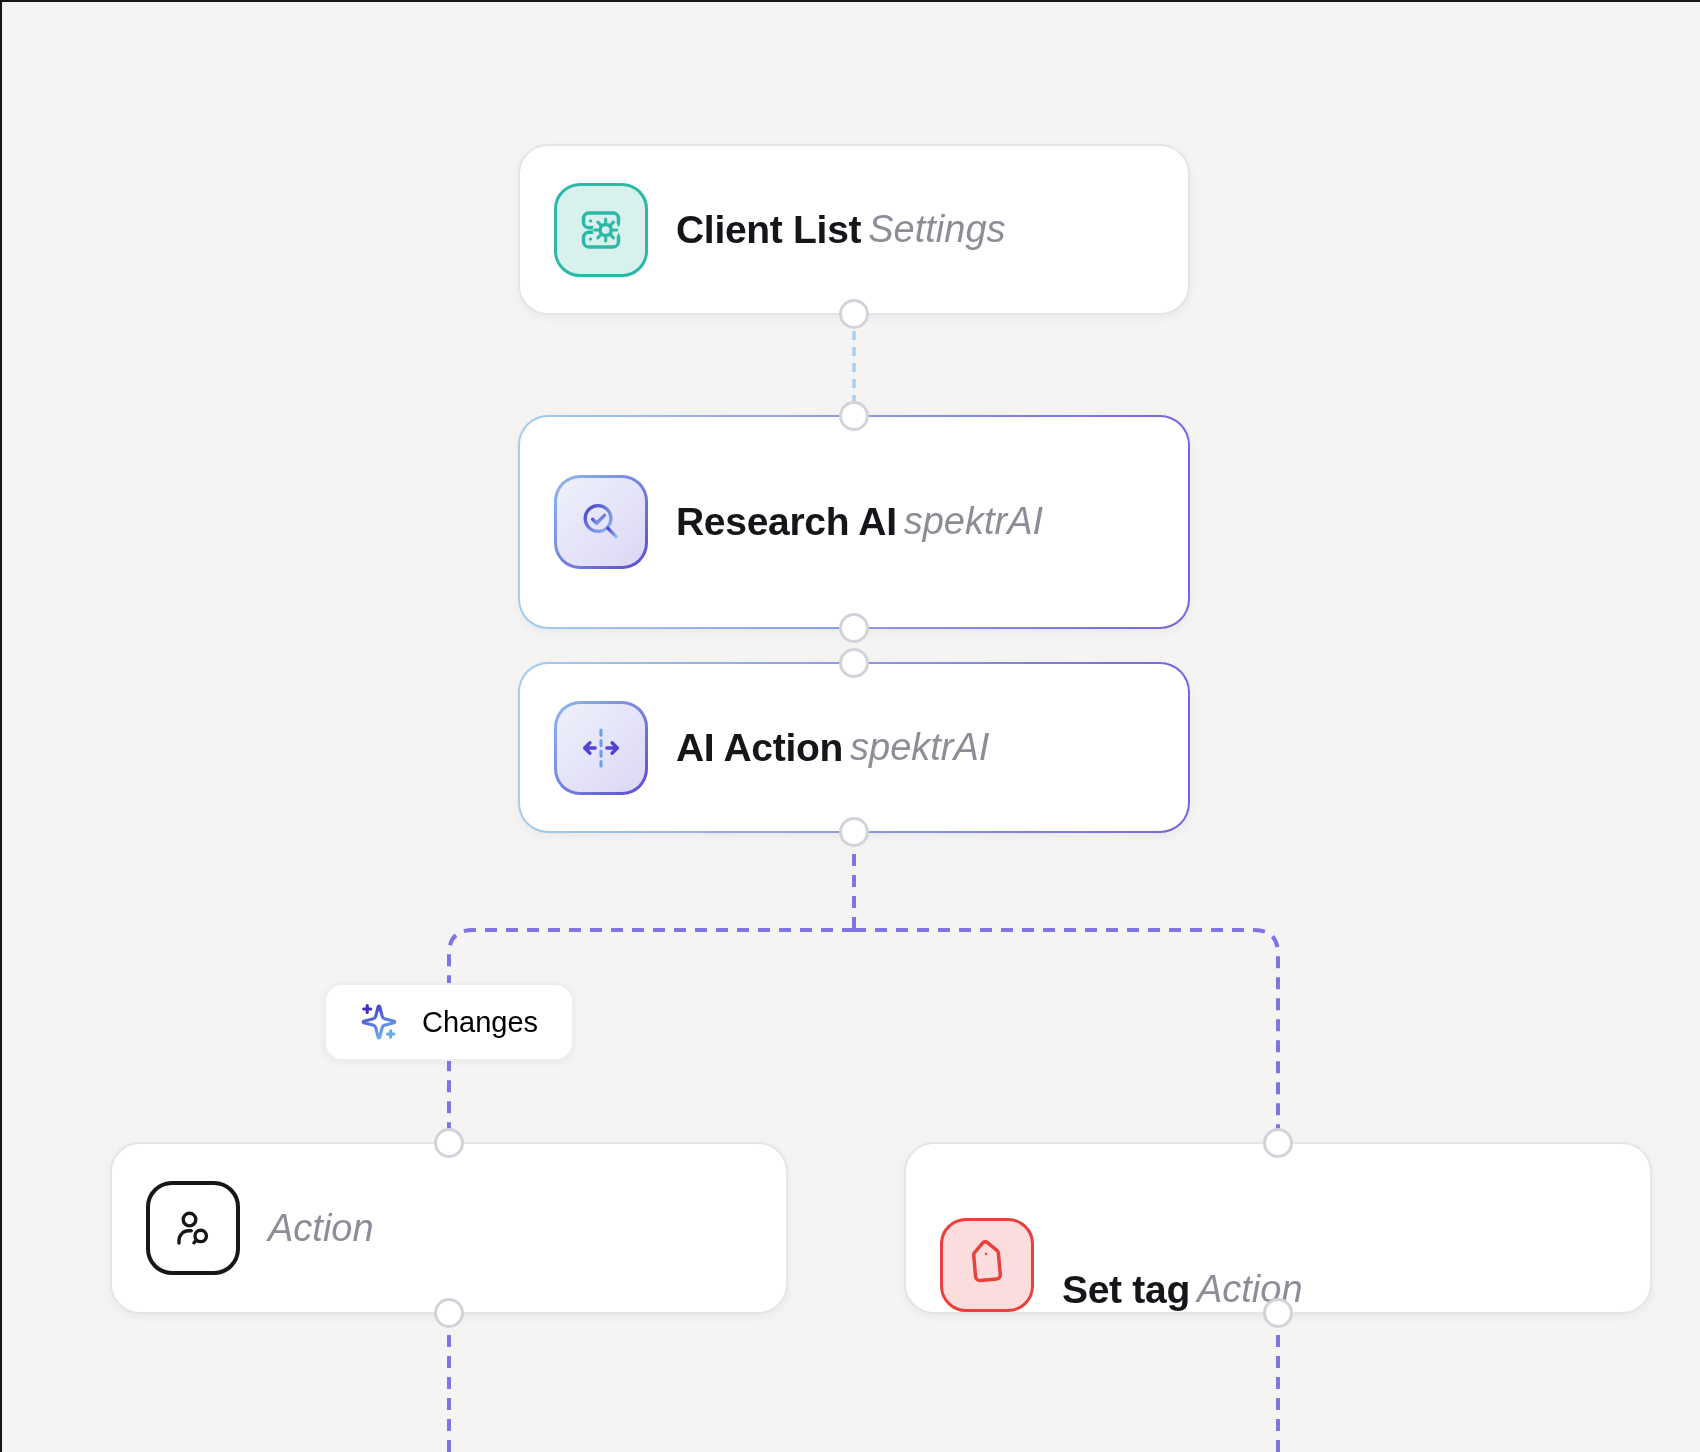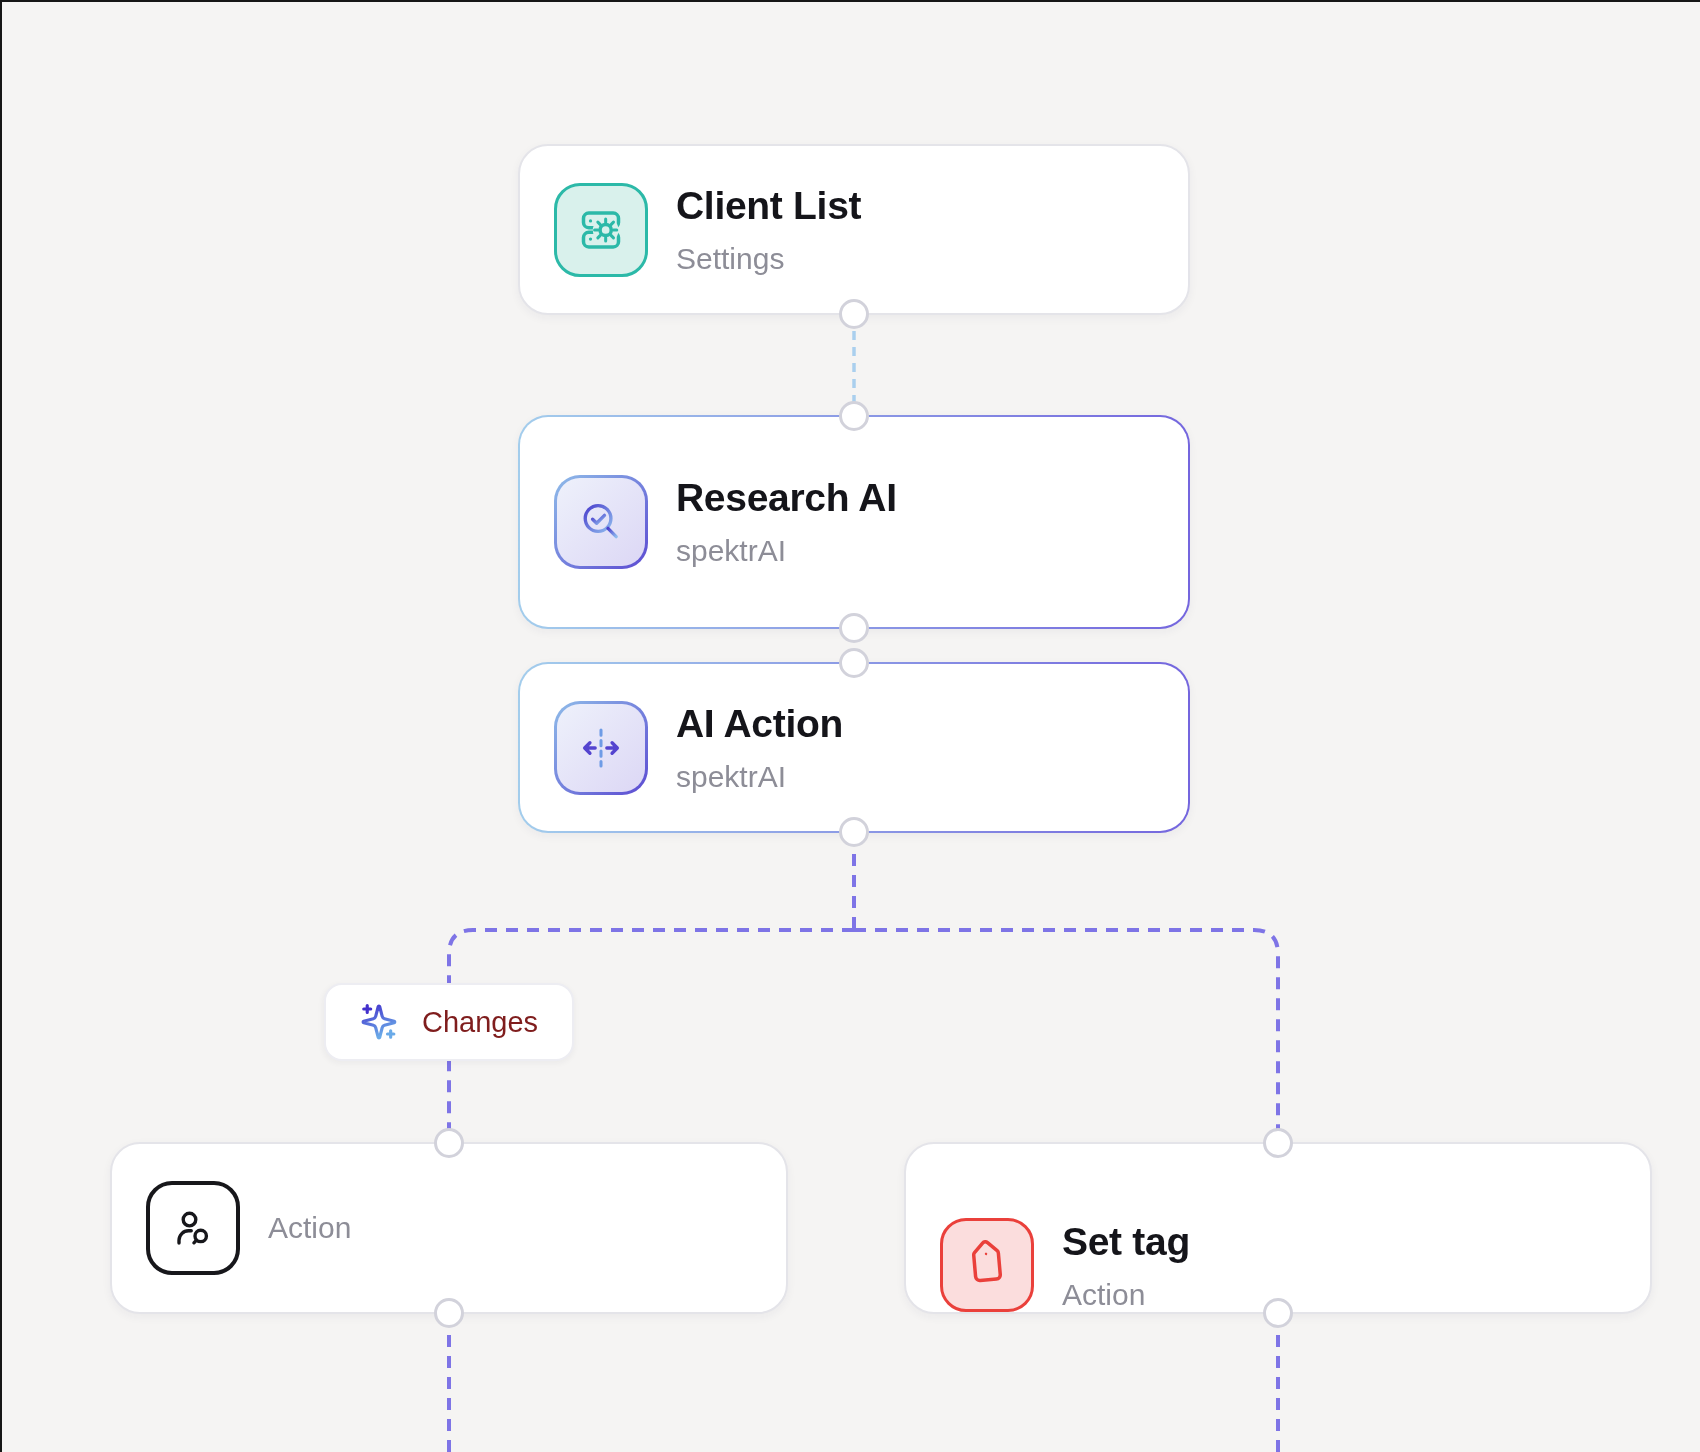--- a/index.html
+++ b/index.html
@@ -23,23 +23,23 @@
     background:#fff;border-radius:30px;
     border:2px solid var(--card-border,#e4e4e9);
     box-shadow:0 3px 10px rgba(40,40,70,.05);
     display:flex;align-items:center;padding:0 34px;
   }
   .card.ai{
     border:2px solid transparent;
     background:linear-gradient(#fff,#fff) padding-box,
                linear-gradient(90deg,#a3cdec,#7466de) border-box;
   }
-  .texts{margin-left:28px;display:flex;flex-direction:column;gap:14px;}
+  .texts{margin-left:28px;display:flex;flex-direction:row;gap:7px;}
   .title{font-size:39px;font-weight:600;color:var(--title,#15151a);letter-spacing:-.3px;}
-  .subtitle{font-size:30px;font-weight:400;color:var(--subtitle,#8d8d97);}
+  .subtitle{font-size:38px;font-weight:400;color:var(--subtitle,#8d8d97);font-style:italic;}
 
   
   .iconbox{
     width:94px;height:94px;border-radius:26px;flex:0 0 auto;
     display:flex;align-items:center;justify-content:center;box-sizing:border-box;
   }
   .iconbox.teal{border:3px solid var(--teal,#2cb9a8);background:var(--teal-bg,#d9f1ec);}
   .iconbox.black{border:4px solid #17171b;background:#fff;}
   .iconbox.red{border:3px solid var(--red,#ea403b);background:var(--red-bg,#fbdddd);}
   .iconbox.ai{background:linear-gradient(135deg,#8fbce9,#5c4bd2);position:relative;}
@@ -57,21 +57,21 @@
   .port.top{top:-16px;left:calc(50% - 15px);}
   .port.bottom{bottom:-16px;left:calc(50% - 15px);}
 
   
   .chip{
     position:absolute;z-index:2;top:981px;height:78px;box-sizing:border-box;
     transform:translateX(-50%);
     background:#fff;border:2px solid #ededf2;border-radius:18px;
     box-shadow:0 2px 6px rgba(30,30,60,.05);
     display:flex;align-items:center;gap:24px;padding:0 34px;
-    font-size:29px;font-weight:500;color:#7f1d1d;white-space:nowrap;
+    font-size:29px;font-weight:500;color:#000000;white-space:nowrap;
   }
 
   
   #node-client-list {left:516px;top:142px;width:672px;height:171px;}
   #node-research-ai {left:516px;top:413px;width:672px;height:214px;}
   #node-ai-routing  {left:516px;top:660px;width:672px;height:171px;}
   #node-human-review{left:108px;top:1140px;width:678px;height:172px;}
   #node-set-tag     {left:902px;top:1140px;width:748px;height:172px;align-items:flex-end;}
   #chip-changes{left:447px;}
   #chip-no-changes{left:1276px;}

